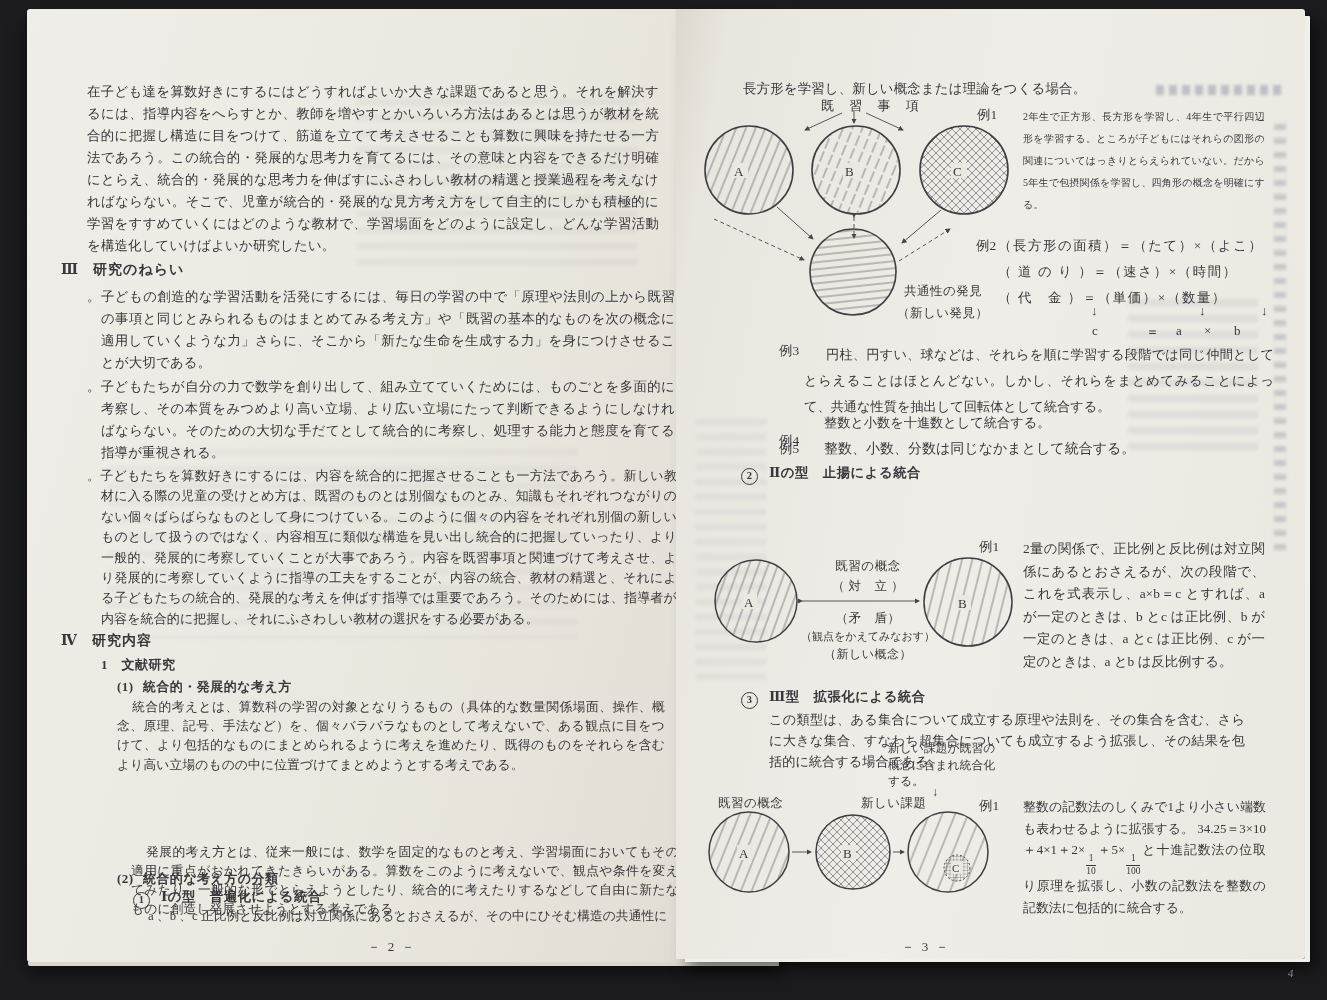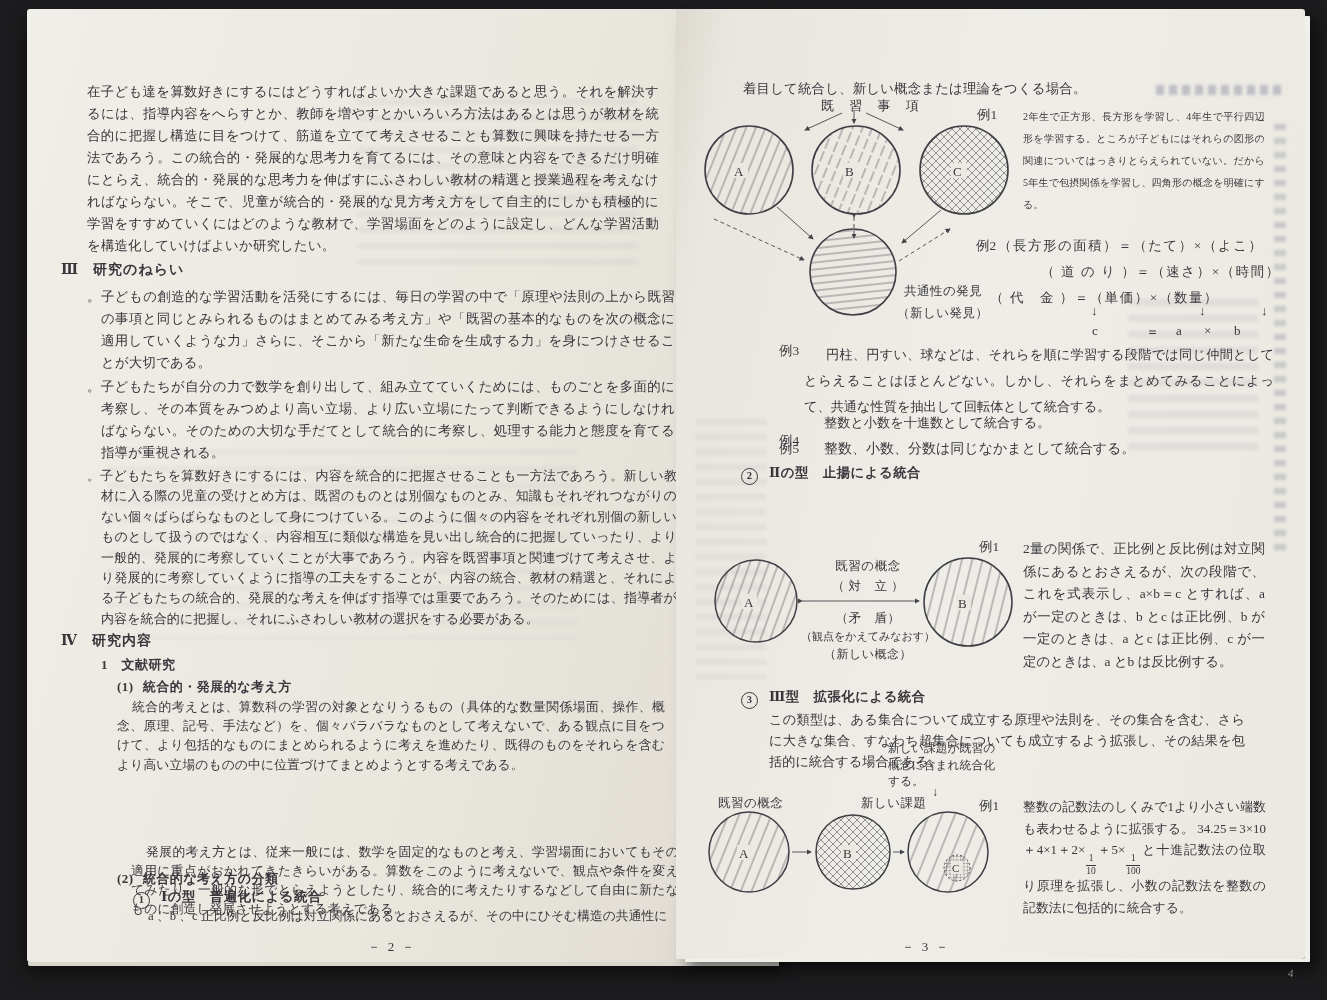--- a/index.html
+++ b/index.html
@@ -100,21 +100,21 @@
 
   <div class="t pagenum" style="left:290px;top:929px;width:150px;">－ 2 －</div>
 </div>
 
 <div id="page-right" class="page">
   <div class="bleed" style="left:480px;top:76px;width:130px;height:10px;background:repeating-linear-gradient(90deg,rgba(100,110,140,.35) 0 8px,transparent 8px 13px);"></div>
   <div class="bleed" style="left:598px;top:115px;width:12px;height:430px;background:repeating-linear-gradient(180deg,rgba(105,112,138,.28) 0 6px,transparent 6px 14px);"></div>
   <div class="bleed" style="left:452px;top:290px;width:130px;height:160px;background:repeating-linear-gradient(180deg,rgba(110,112,135,.10) 0 7px,transparent 7px 16px);"></div>
   <div class="bleed" style="left:20px;top:410px;width:70px;height:260px;background:repeating-linear-gradient(180deg,rgba(110,112,135,.08) 0 6px,transparent 6px 15px);"></div>
 
-  <div class="t body13" style="left:67px;top:69px;width:540px;">着目して統合し、新しい概念または理論をつくる場合。</div>
+  <div class="t body13" style="left:67px;top:69px;width:540px;">長方形を学習し、新しい概念または理論をつくる場合。</div>
 
   <div class="t" style="left:145px;top:88px;font-size:13px;letter-spacing:6px;">既 習 事 項</div>
 
   <svg style="left:20px;top:96px;" width="330" height="235">
     <defs>
       <pattern id="pa" width="9" height="9" patternUnits="userSpaceOnUse" patternTransform="rotate(22)">
         <line x1="1" y1="0" x2="1" y2="9" stroke="#6b6a70" stroke-width="0.8"></line>
       </pattern>
       <pattern id="pb" width="9" height="14" patternUnits="userSpaceOnUse" patternTransform="rotate(22)">
         <line x1="1" y1="0" x2="1" y2="14" stroke="#6b6a70" stroke-width="0.8" stroke-dasharray="6 3"></line>
@@ -153,22 +153,22 @@
   </svg>
 
   <div class="t dlabel" style="left:228px;top:274px;">共通性の発見</div>
   <div class="t dlabel" style="left:221px;top:296px;">（新しい発見）</div>
 
   <div class="t exlab" style="left:301px;top:97px;">例1</div>
   <div class="t col" style="left:347px;top:97px;width:242px;">2年生で正方形、長方形を学習し、4年生で平行四辺形を学習する。ところが子どもにはそれらの図形の関連についてはっきりとらえられていない。だから5年生で包摂関係を学習し、四角形の概念を明確にする。</div>
 
   <div class="t exlab" style="left:300px;top:228px;">例2</div>
   <div class="t frow" style="left:322px;top:228px;">（長方形の面積）＝（たて）×（よこ）</div>
-  <div class="t frow" style="left:322px;top:254px;margin-left:43px;">（ 道 の り ）＝（速さ）×（時間）</div>
-  <div class="t frow" style="left:314px;top:280px;">（ 代　金 ）＝（単価）×（数量）</div>
+  <div class="t frow" style="left:322px;top:254px;">（ 道 の り ）＝（速さ）×（時間）</div>
+  <div class="t frow" style="left:322px;top:280px;">（ 代　金 ）＝（単価）×（数量）</div>
   <div class="t tok" style="left:415px;top:294px;">↓</div>
   <div class="t tok" style="left:523px;top:294px;">↓</div>
   <div class="t tok" style="left:585px;top:294px;">↓</div>
   <div class="t tok" style="left:416px;top:314px;">c</div>
   <div class="t tok" style="left:470px;top:314px;">＝</div>
   <div class="t tok" style="left:500px;top:314px;">a</div>
   <div class="t tok" style="left:528px;top:314px;">×</div>
   <div class="t tok" style="left:558px;top:314px;">b</div>
 
   <div class="t exlab" style="left:103px;top:333px;">例3</div>

